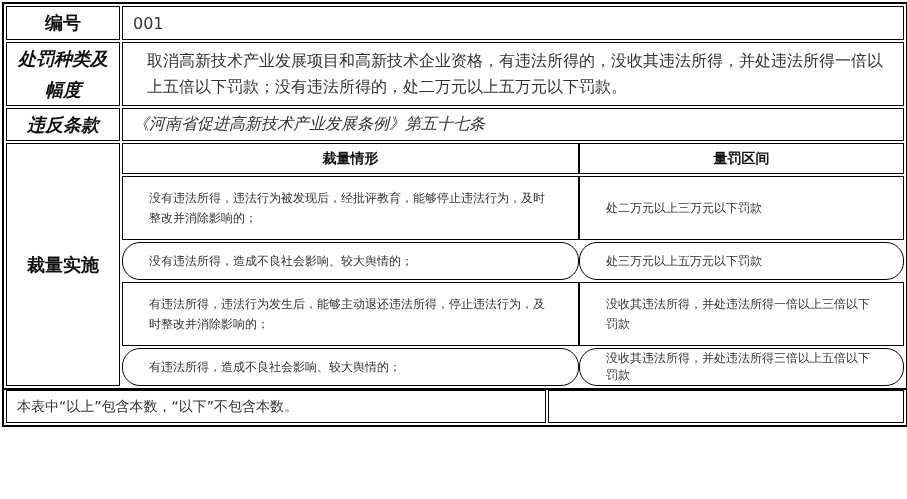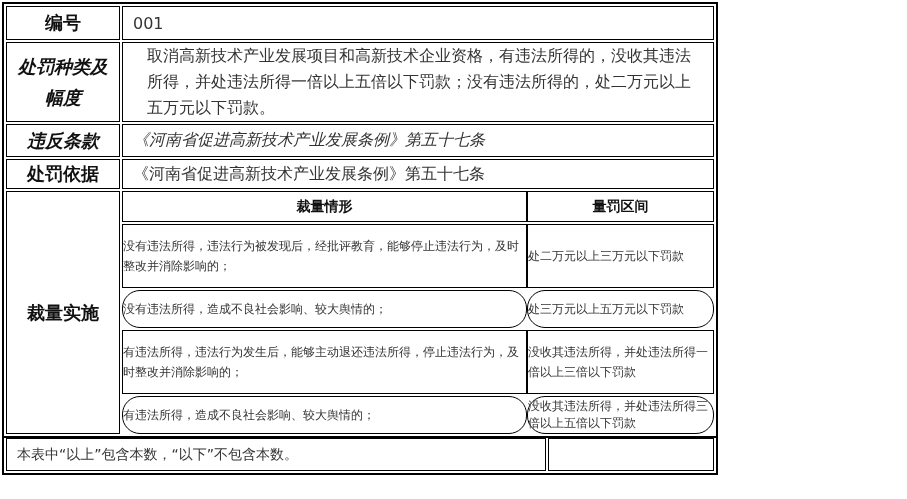--- a/index.html
+++ b/index.html
@@ -1,31 +1,31 @@
 <!DOCTYPE html>
 <html><head>
 <meta charset="utf-8">
 <style>
   html, body { margin: 0; padding: 0; background: #ffffff; }
   body { width: 907px; height: 499px; overflow: hidden; font-family: "DejaVu Sans", "Liberation Sans", sans-serif; color: #333333; }
   .wrap { position: absolute; left: 2px; top: 2px; width: 903px; }
-  table.main { border-collapse: separate; border-spacing: 2px; border: 2px solid #000; width: 716px; table-layout: fixed; }
+  table.main { border-collapse: separate; border-spacing: 2px; border: 2px solid #000; width: 906px; table-layout: fixed; }
   table.main > tbody > tr > td { border: 1.5px solid #000; padding: 0 10px; vertical-align: middle; }
   td.label { width: 104px; text-align: center; font-family: "DejaVu Serif", "Liberation Serif", serif; font-size: 18px; font-weight: bold; color: #111; padding: 0 4px !important; }
   td.val { font-size: 16px; color: #333; }
   .r-id td { height: 32px; }
   .r-act td { height: 28px; }
   .r-pen td { height: 61px; }
   .r-pen td.val { line-height: 26px; padding-left: 24px; }
   .r-pen td.label { line-height: 31px; font-style: italic; }
   .r-clause td { height: 31px; font-style: italic; }
   .r-basis td { height: 28px; }
   td.nest-cell { padding: 0 !important; border: none !important; }
   table.sub { border-collapse: separate; border-spacing: 0 2px; width: 100%; table-layout: fixed; margin: -2px 0; }
-  table.sub td { border: 1.5px solid #000; padding: 0 0; font-size: 12px; color: #333; vertical-align: middle; }
+  table.sub td { border: 1.5px solid #000; padding: 0 26px; font-size: 12px; color: #333; vertical-align: middle; }
   table.sub td.c1 { width: 403px; }
   table.sub td.c2 { border-left-width: 1.5px; }
   table.sub .hdr td { height: 29px; text-align: center; font-family: "DejaVu Serif", "Liberation Serif", serif; font-weight: bold; font-size: 14px; color: #111; }
   table.sub .two td { height: 62px; line-height: 20px; }
   table.sub .one td { height: 36px; border-radius: 18px; }
   .r-note td { height: 31px; font-size: 14px; }
 </style>
 </head>
 <body>
 
@@ -35,24 +35,20 @@
     <tr class="r-id">
       <td class="label">编号</td>
       <td class="val">001</td>
     </tr>
     <tr class="r-pen">
       <td class="label">处罚种类及幅度</td>
       <td class="val">取消高新技术产业发展项目和高新技术企业资格，有违法所得的，没收其违法所得，并处违法所得一倍以上五倍以下罚款；没有违法所得的，处二万元以上五万元以下罚款。</td>
     </tr>
     <tr class="r-clause">
       <td class="label">违反条款</td>
-      <td class="val">《河南省促进高新技术产业发展条例》第五十七条</td>
-    </tr>
-    <tr class="r-basis">
-      <td class="label">处罚依据</td>
       <td class="val">《河南省促进高新技术产业发展条例》第五十七条</td>
     </tr>
     <tr class="r-disc">
       <td class="label">裁量实施</td>
       <td class="nest-cell">
         <table class="sub">
           <tbody>
             <tr class="hdr">
               <td class="c1">裁量情形</td>
               <td class="c2">量罚区间</td>

